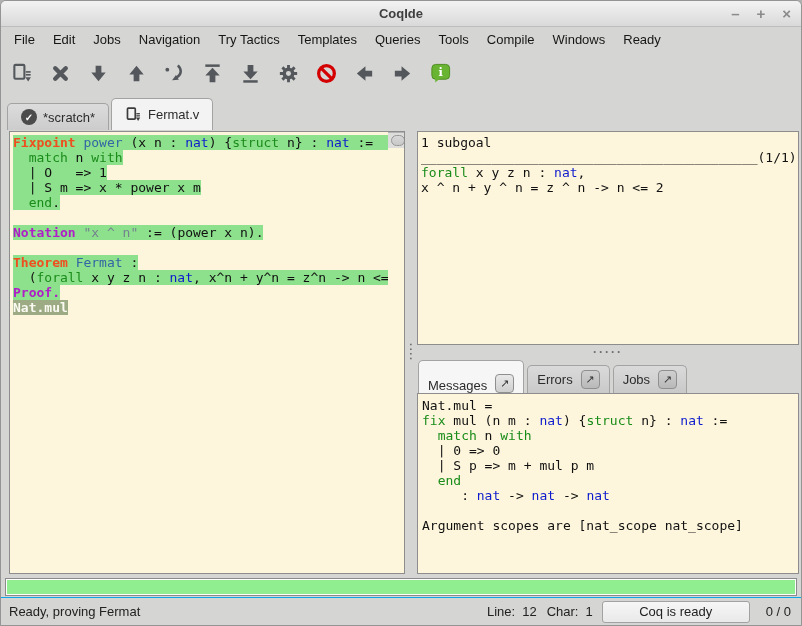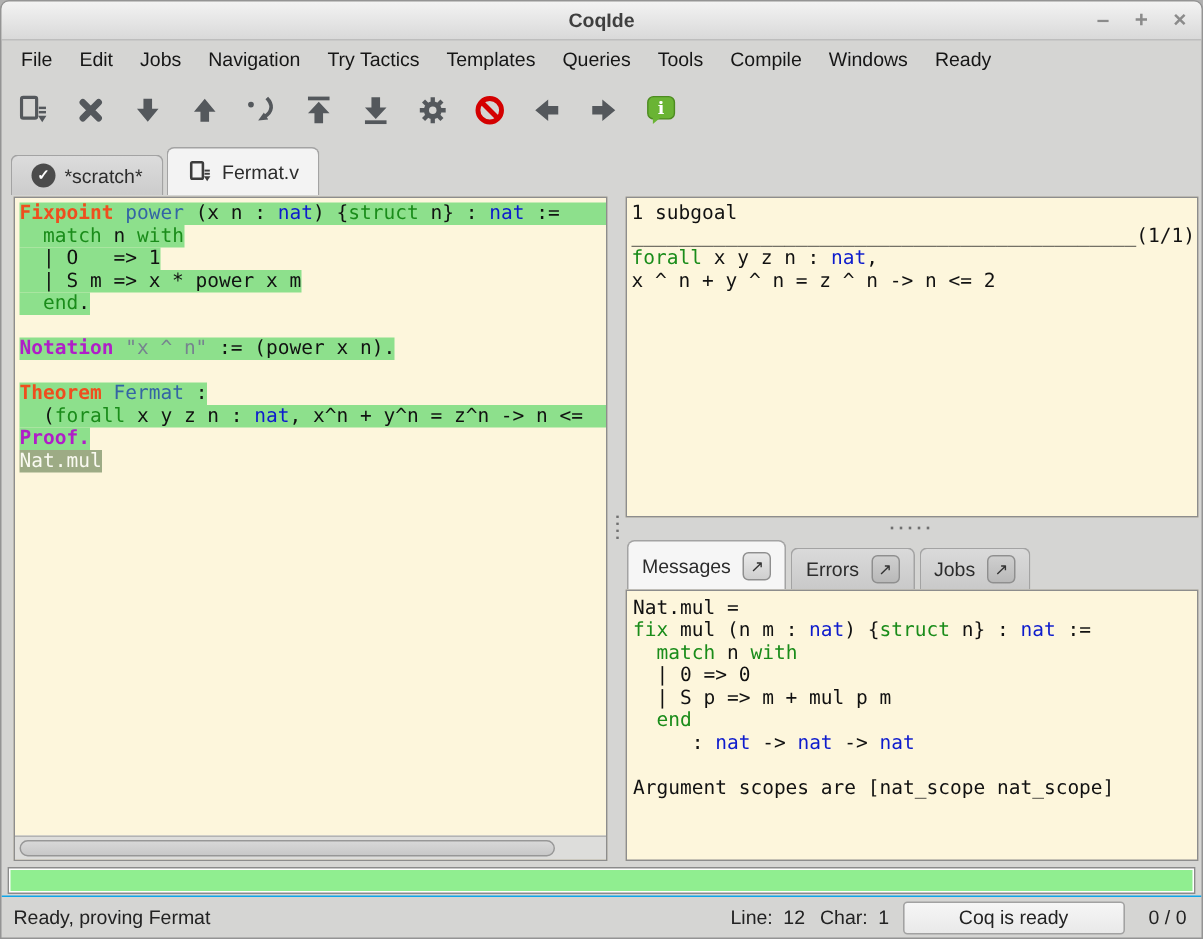--- a/index.html
+++ b/index.html
@@ -31,27 +31,27 @@
   .tab{ display:flex; align-items:center; gap:6px; padding:0 13px;
     border:1px solid #a3a3a3; border-bottom:none; border-radius:5px 5px 0 0;
     background:linear-gradient(#dcdcdc,#cccccc); height:27px; color:#2c2c2c; }
   .tab.active{ background:#f3f3f3; height:32px; }
   .check-badge{ width:16px; height:16px; border-radius:50%; background:#4b4b4b;
     color:#fff; font-size:10px; font-weight:bold; display:flex; align-items:center; justify-content:center; }
   .tab svg{ width:17px; height:17px; color:#3c3c3c; }
   
   .main{ flex:1; display:flex; padding:1px 8px 2px 8px; min-height:0; }
   .pane{ border:1px solid #8d8d8d; background:var(--editor-bg,#fdf6dc); overflow:hidden; }
-  .editor-pane{ width:396px; flex:0 0 396px; display:flex; flex-direction:column; }
+  .editor-pane{ width:396px; flex:0 0 396px; display:flex; }
   .code{ font-family:"DejaVu Sans Mono", monospace; font-size:13px; line-height:15px;
     padding:3px 0 0 3px; white-space:pre; overflow:hidden; flex:1; }
   .cl{ height:15px; white-space:pre; }
   .hl{ display:inline-block; }
   .hl.done{ background:var(--processed-highlight,#8de08c); }
-  .hl.proc{ background:var(--processing-highlight,#9dab85); }
+  .hl.proc{ background:var(--processing-highlight,#9dab85);font-weight:bold; }
   .hl.full{ width:100%; }
   .tk-p{ color:#111; }
   .tk-kw{ color:var(--keyword-green,#1a8c1a); }
   .tk-vn{ color:var(--vernac-orange,#ef4e1e); font-weight:bold; }
   .tk-id{ color:var(--ident-blue,#3465a4); }
   .tk-ty{ color:var(--type-blue,#0d1bcd); }
   .tk-nt{ color:var(--notation-purple,#b01ec8); font-weight:bold; }
   .tk-st{ color:var(--string-gray,#76838f); }
   .tk-pr{ color:#fafaf2; }
   .hscroll{ height:16px; flex:0 0 16px; border-top:1px solid #b3b3b3; background:#dddddb; position:relative; }
@@ -61,21 +61,21 @@
   .vsplit span{ writing-mode:vertical-rl; letter-spacing:1px; color:#6f6f6f; font-size:11px; font-weight:bold; }
   .right-col{ width:382px; flex:0 0 382px; display:flex; flex-direction:column; min-height:0; }
   .goal-pane{ height:214px; flex:0 0 214px; }
   .hsplit{ height:13px; flex:0 0 13px; display:flex; align-items:center; justify-content:center;
     color:#6f6f6f; font-size:12px; font-weight:bold; letter-spacing:2px; }
   
   .msg-tabbar{ height:35px; flex:0 0 35px; display:flex; align-items:flex-end; gap:3px; padding-left:1px; }
   .msg-tab{ display:flex; align-items:center; gap:8px; padding:0 9px;
     border:1px solid #a3a3a3; border-bottom:none; border-radius:5px 5px 0 0;
     background:linear-gradient(#dadada,#c9c9c9); height:28px; color:#2c2c2c; }
-  .msg-tab.active{ background:#f6f6f6; height:33px; }
+  .msg-tab.active{ background:#f6f6f6; height:33px;align-items:flex-end; }
   .detach-btn{ width:19px; height:19px; border:1px solid #8f8f8f; border-radius:4px;
     background:linear-gradient(#e9e9e9,#cfcfcf); display:flex; align-items:center; justify-content:center;
     font-size:11px; color:#333; }
   .msg-tab:not(.active) .detach-btn{ background:linear-gradient(#cfcfcf,#b9b9b9); }
   .msg-pane{ flex:1; min-height:0; }
   .msg-pane .code{ padding:4px 0 0 4px; }
   
   .progress{ margin:2px 4px 1px 4px; height:18px; flex:0 0 18px;
     border:1px solid #8b8b8b; background:#fff; padding:1px; }
   .progress .fill{ width:100%; height:100%; background:var(--progress-green,#90ee90); }

